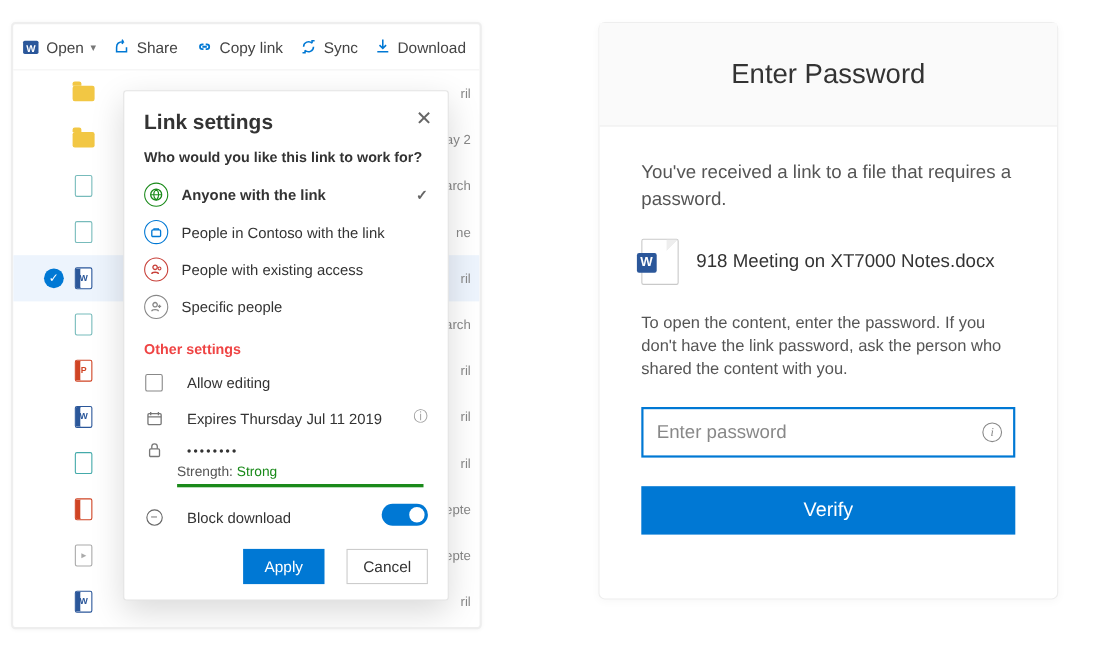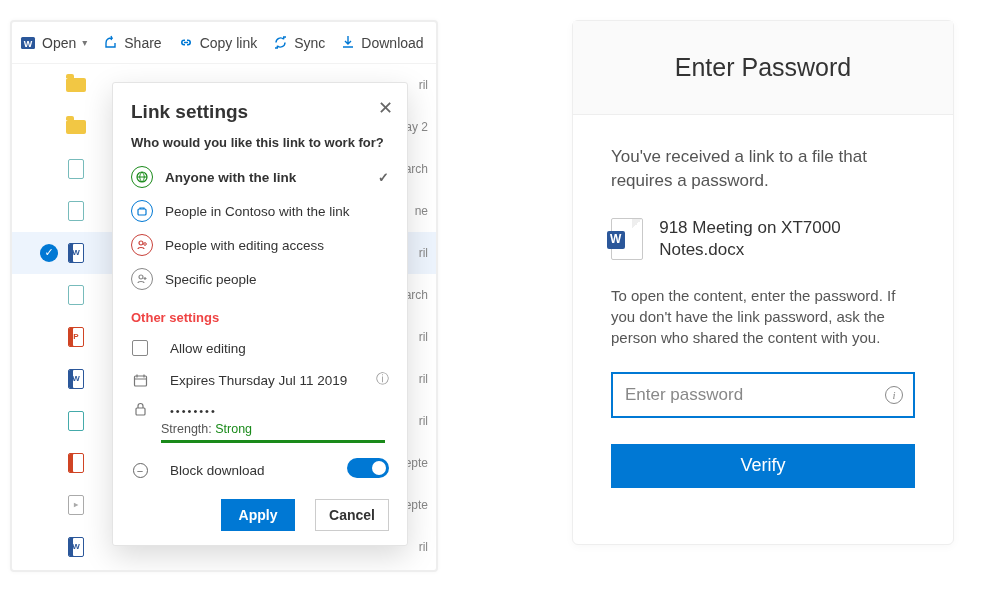--- a/index.html
+++ b/index.html
@@ -61,28 +61,28 @@
   .orow .info { margin-left:auto; color:#999; font-size:13px; }
   .cbox { width:16px; height:16px; border:1.4px solid #888; border-radius:2px; }
   .pw-dots { letter-spacing:2px; font-size:11px; }
   .strength { font-size:12.5px; color:#555; padding-left:30px; margin-top:-2px; }
   .strength .val { color:#1a8a1a; }
   .strength-bar { height:3px; background:#1a8a1a; margin:4px 0 8px 0; margin-left:30px; margin-right:4px; }
   .toggle { width:42px; height:20px; border-radius:10px; background:#0078d4; position:relative; margin-left:auto; }
   .toggle::after { content:""; position:absolute; right:3px; top:3px; width:14px; height:14px; background:#fff; border-radius:50%; }
   .block-ico { width:15px; height:15px; border:1.5px solid #666; border-radius:50%; display:flex; align-items:center; justify-content:center; font-size:11px; color:#666; }
 
-  .pop-buttons { display:flex; justify-content:flex-end; gap:20px; margin-top:14px;font-weight:bold; }
+  .pop-buttons { display:flex; justify-content:flex-end; gap:20px; margin-top:14px; }
   .btn { min-width:74px; height:32px; font-size:14px; display:flex; align-items:center; justify-content:center; cursor:pointer; border:1px solid transparent; }
   .btn.primary { background:#0078d4; color:#fff; }
   .btn.secondary { background:#fff; color:#333; border-color:#ccc;text-align:right; }
 
   
   .right-card {
-    position:absolute; left:572px; top:20px; width:382px; height:525px;
+    position:absolute; left:544px; top:20px; width:418px; height:525px;
     border:1px solid #eee; border-radius:6px; background:#fff;
     box-shadow:0 2px 8px rgba(0,0,0,0.03);
   }
   .ep-header { height:94px; display:flex; align-items:center; justify-content:center; border-bottom:1px solid #eee; background:#fafafa; }
   .ep-title { font-size:25px; color:#333; font-weight:400; }
   .ep-body { padding:30px 38px 0 38px; }
   .ep-msg1 { font-size:17px; color:#555; line-height:1.4; }
   .ep-file { display:flex; align-items:center; gap:16px; margin:24px 0; }
   .ep-file .wicon { width:34px; height:42px; border:1px solid #c9c9c9; border-radius:2px; position:relative; background:#fff; }
   .ep-file .wicon::before { content:""; position:absolute; left:-5px; top:12px; width:18px; height:18px; background:#2b579a; border-radius:2px; }
@@ -237,21 +237,21 @@
       <span>People in Contoso with the link</span>
     </div>
     <div class="audience">
       <span class="aud-ico c-red">
         <svg width="12" height="12">
             <circle cx="5" cy="4" r="2" fill="none" stroke="#c8413a" stroke-width="1.2"></circle>
             <path d="M2 10c0-2 6-2 6 0" fill="none" stroke="#c8413a" stroke-width="1.2"></path>
             <circle cx="9" cy="5" r="1.3" fill="none" stroke="#c8413a" stroke-width="1"></circle>
           </svg>
       </span>
-      <span>People with editing access</span>
+      <span>People with existing access</span>
     </div>
     <div class="audience">
       <span class="aud-ico c-gray">
         <svg width="12" height="12">
             <circle cx="5" cy="4" r="2" fill="none" stroke="#888" stroke-width="1.2"></circle>
             <path d="M2 10c0-2 6-2 6 0M9 4v3M7.5 5.5h3" fill="none" stroke="#888" stroke-width="1.2"></path>
           </svg>
       </span>
       <span>Specific people</span>
     </div>

